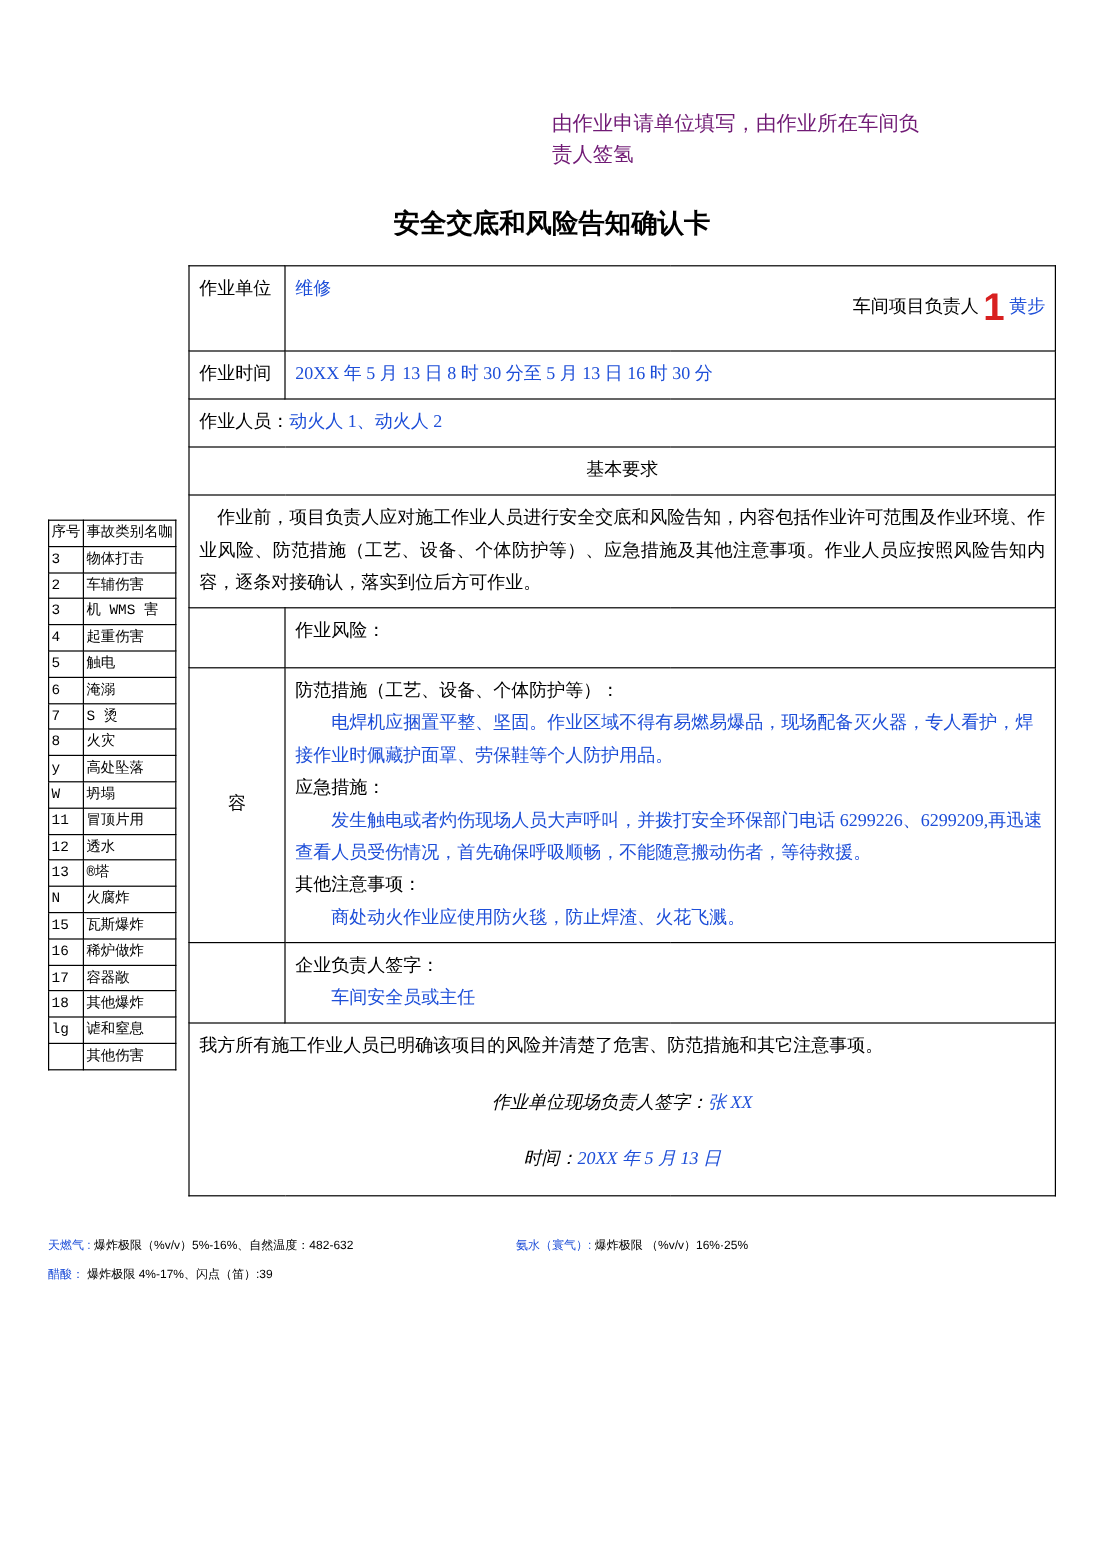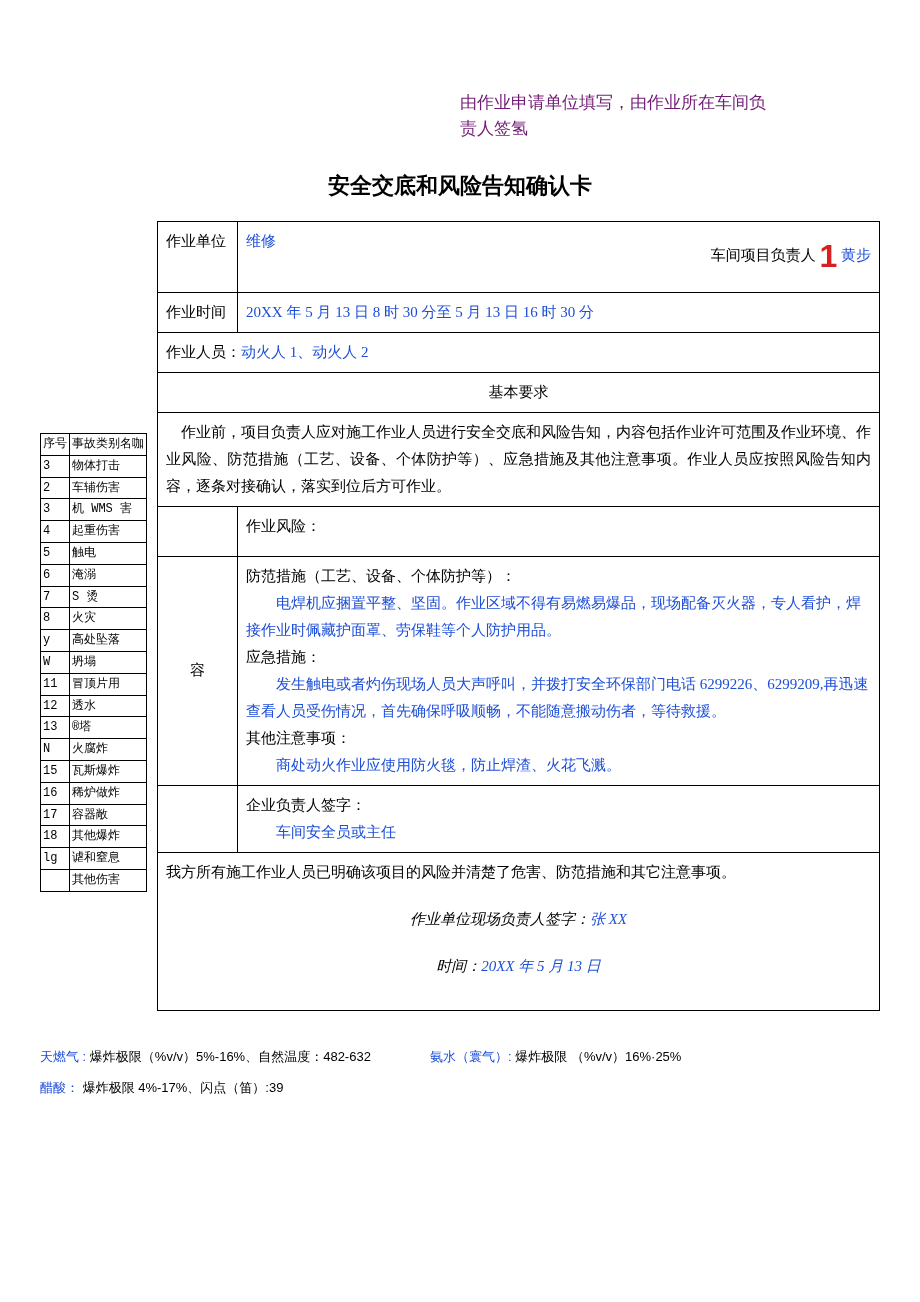--- a/index.html
+++ b/index.html
@@ -11,21 +11,21 @@
     .side-table { border-collapse: collapse; font-size: 12px; margin-right: 10px; margin-top: 212px; font-family: Liberation Mono, monospace; }
     .side-table td { border: 1px solid #000; padding: 2px 2px; white-space: nowrap; line-height: 1.4; height: 17px; }
     .main-table { border-collapse: collapse; width: 797px; table-layout: fixed; }
     .main-table td { border: 1px solid #000; padding: 6px 8px; vertical-align: top; line-height: 1.8; font-size: 15px; }
     .label-cell { width: 80px; text-align: left; }
     .big-one { color: #d82020; font-size: 32px; font-weight: bold; font-family: Arial, sans-serif; vertical-align: middle; display: inline-block; }
     .center { text-align: center; font-style: italic; }
     .section-header { text-align: center; font-weight: normal; }
     .indent { text-indent: 2em; }
     .rong-cell { width: 45px; text-align: center; vertical-align: middle !important; }
-    .footer-block { margin-top: 30px; font-size: 13px; line-height: 2.4; font-family: "Microsoft YaHei", sans-serif; }
+    .footer-block { margin-top: 30px; font-size: 10px; line-height: 2.4; font-family: "Microsoft YaHei", sans-serif; }
     .footer-row { display: flex; }
     .footer-left { width: 390px; }
     .footer-right { flex: 1; }
     .empty-narrow { width: 45px; }
   </style>
 </head>
 <body>
 
 <div class="header-note">
   <span>由作业申请单位填写，由作业所在车间负</span><br>
@@ -177,21 +177,21 @@
         <div>企业负责人签字：</div>
         <div class="red indent">车间安全员或主任</div>
       </td>
     </tr>
     <tr>
       <td colspan="3">
         <div>我方所有施工作业人员已明确该项目的风险并清楚了危害、防范措施和其它注意事项。</div>
         <div class="center" style="margin-top:20px;">
           <span>作业单位现场负责人签字：</span><span class="red">张 XX</span>
         </div>
-        <div class="center" style="margin-top:20px; margin-bottom:24px;">
+        <div class="center" style="margin-top:20px; margin-bottom:10px;">
           <span>时间：</span><span class="red">20XX 年 5 月 13 日</span>
         </div>
       </td>
     </tr>
   </tbody>
     </table>
 </div>
 
 <div class="footer-block">
   <div class="footer-row">

